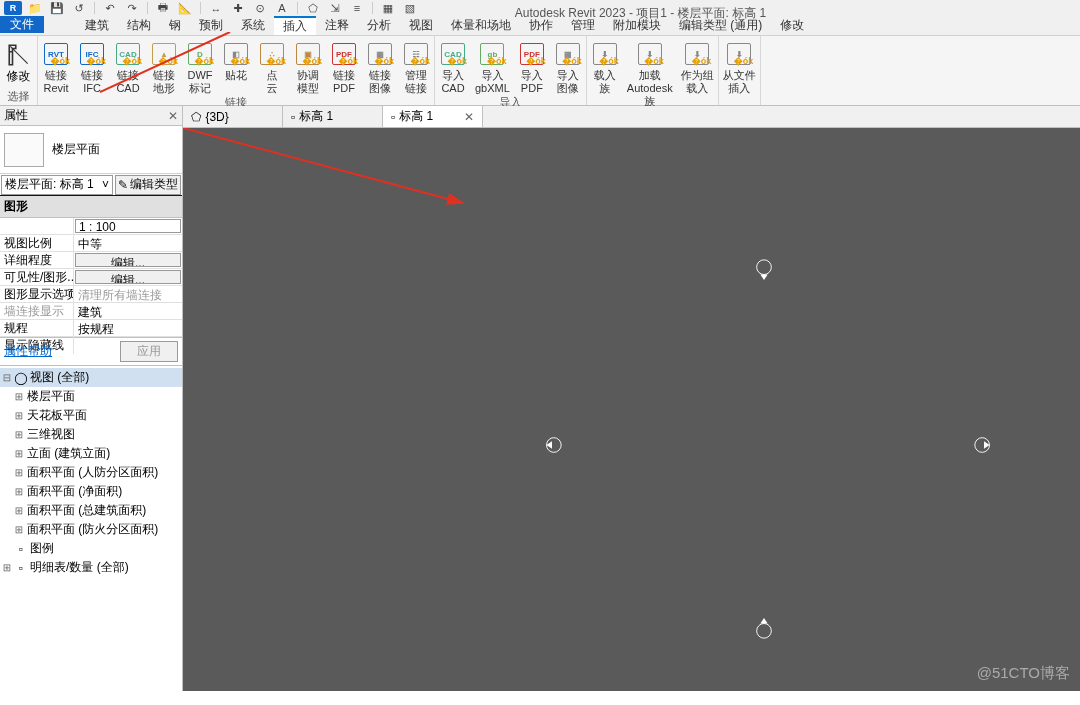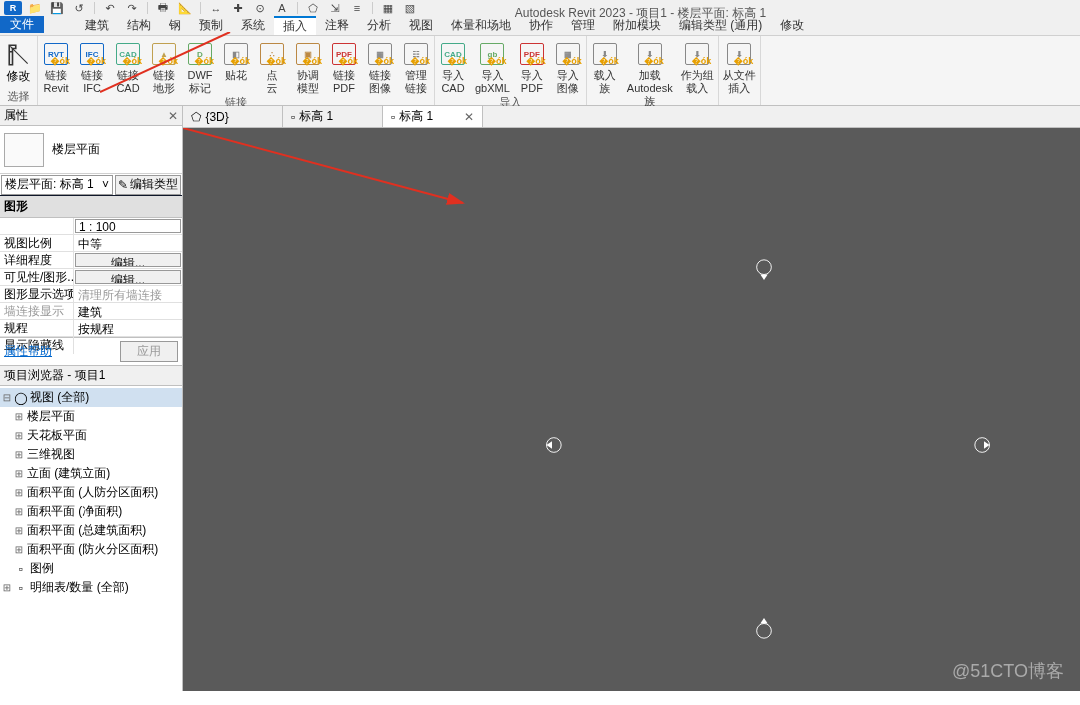--- a/index.html
+++ b/index.html
@@ -64,21 +64,21 @@
 .view-tabs { height: 22px; background: #f0f0f0; border-bottom: 1px solid #c0c0c0; display: flex; align-items: stretch; }
 .view-tab { display: flex; align-items: center; padding: 0 8px; gap: 4px; border-right: 1px solid #c0c0c0; min-width: 100px; }
 .view-tab.active { background: #fff; }
 .view-tab .tab-close { margin-left: auto; color: #666; }
 
 .canvas { flex: 1; background: #5a5a5a; position: relative; }
 .level-marker { position: absolute; width: 22px; height: 22px; }
 .level-marker svg { width: 100%; height: 100%; }
 
 .arrow { position: absolute; pointer-events: none; }
-.watermark { position: absolute; right: 16px; bottom: 8px; color: #aaa; font-size: 18px; }
+.watermark { position: absolute; right: 10px; bottom: 8px; color: #aaa; font-size: 15px; }
 
 
 .ico { width: 26px; height: 26px; }
 </style>
 </head>
 <body>
 
 <div class="qat">
   <div class="titlebar-logo">R</div>
   <span class="qat-item">📁</span>
@@ -351,23 +351,20 @@
             <div class="prop-value">按规程</div>
           </div>
         </div>
     </div>
 
     <div class="prop-footer">
       <span class="prop-help">属性帮助</span>
       <span class="apply-btn">应用</span>
     </div>
 
-    <div class="panel-header">
-      <span>项目浏览器 - 项目1</span>
-    </div>
     <div class="browser">
       <div class="tree" id="tree">
           <div class="tree-item tree-indent-0 selected">
             <span class="expander">⊟</span>
             <span class="tree-icon">◯</span>
             <span>视图 (全部)</span>
           </div>
           <div class="tree-item tree-indent-1">
             <span class="expander">⊞</span>
             <span>楼层平面</span>

